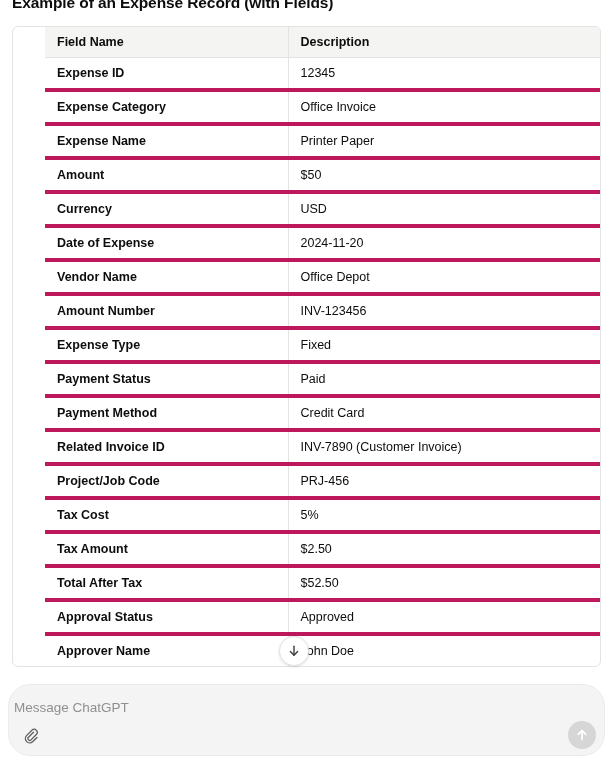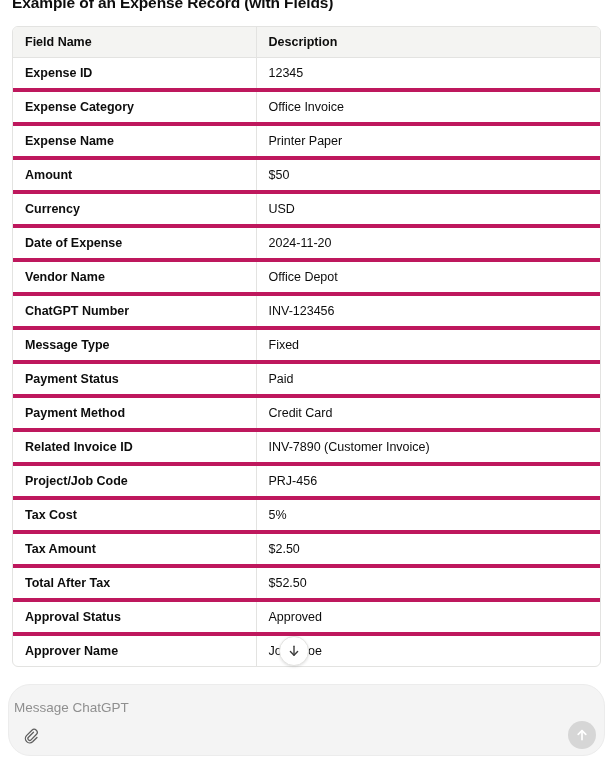--- a/index.html
+++ b/index.html
@@ -41,20 +41,21 @@
   }
   .table-wrap {
     position: absolute;
     top: 26px;
     left: 12px;
     width: 589px;
     border: 1px solid #e3e3e1;
     border-radius: 6px;
     overflow: hidden;
     background: #ffffff;
+    padding-left: 32px;
   }
   table.record {
     border-collapse: collapse;
     width: 100%;
     table-layout: fixed;
     font-size: 12.5px;
     color: #0d0d0d;
   }
   table.record th {
     background: #f4f4f2;
@@ -202,25 +203,25 @@
           </tr>
           <tr>
             <td class="field-name">Date of Expense</td>
             <td class="desc-cell">2024-11-20</td>
           </tr>
           <tr>
             <td class="field-name">Vendor Name</td>
             <td class="desc-cell">Office Depot</td>
           </tr>
           <tr>
-            <td class="field-name">ChatGPT Number</td>
+            <td class="field-name">Amount Number</td>
             <td class="desc-cell">INV-123456</td>
           </tr>
           <tr>
-            <td class="field-name">Message Type</td>
+            <td class="field-name">Expense Type</td>
             <td class="desc-cell">Fixed</td>
           </tr>
           <tr>
             <td class="field-name">Payment Status</td>
             <td class="desc-cell">Paid</td>
           </tr>
           <tr>
             <td class="field-name">Payment Method</td>
             <td class="desc-cell">Credit Card</td>
           </tr>

